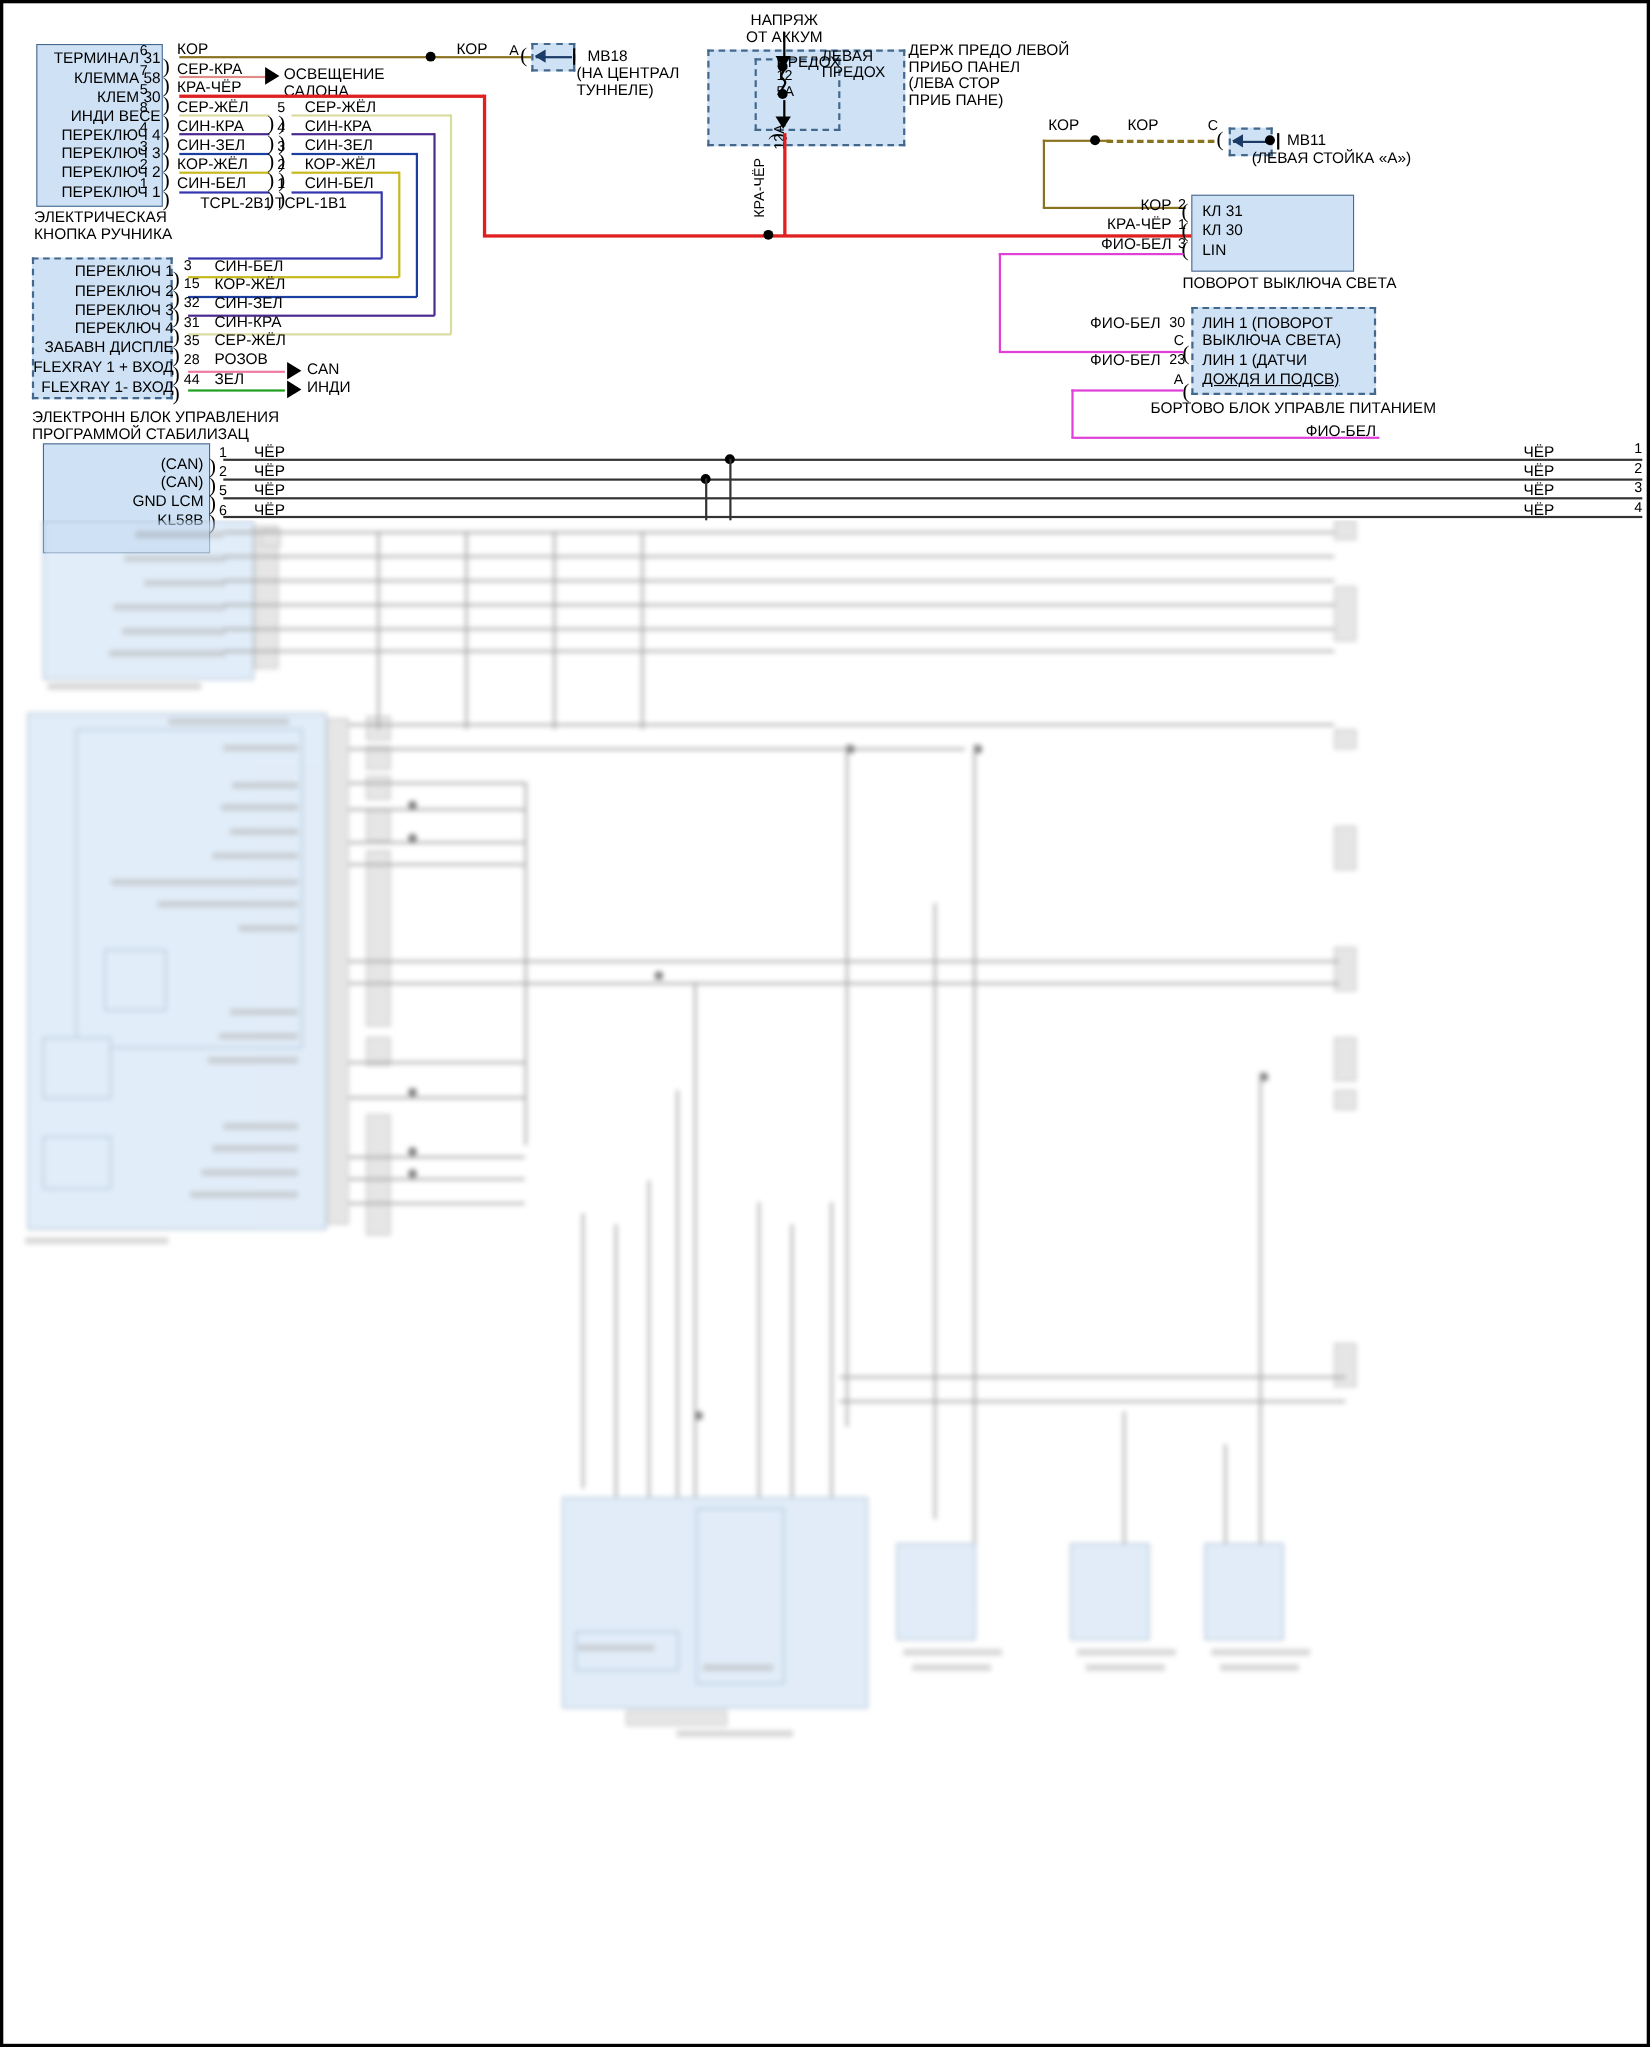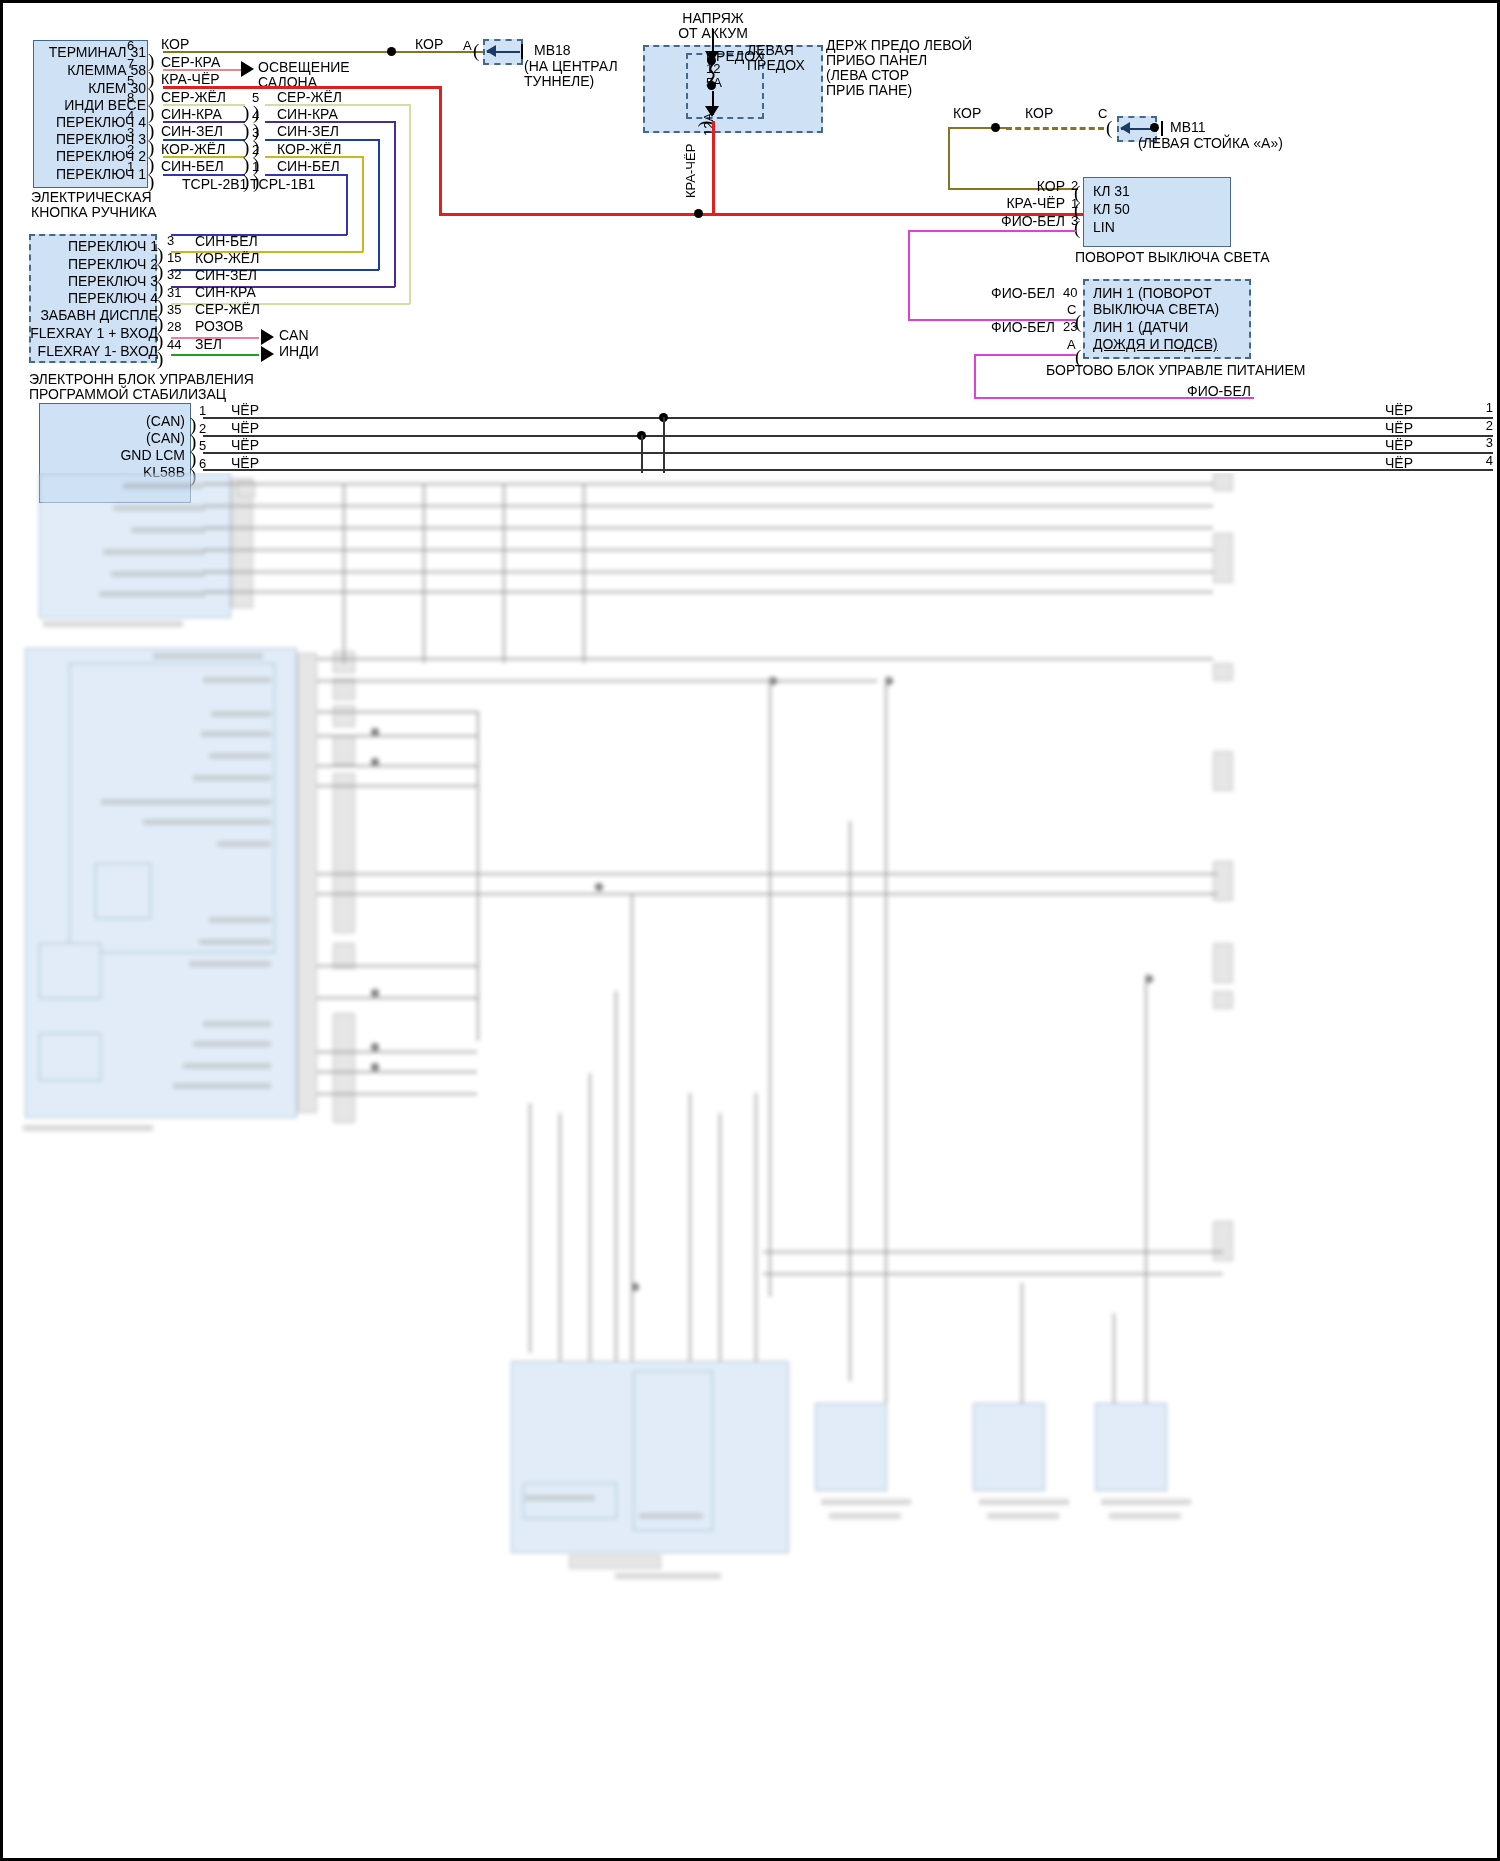--- a/index.html
+++ b/index.html
@@ -266,21 +266,21 @@
 
   <div class="w vt" style="left:945px;top:124px;height:62px;border-color:#8a7320;"></div>
   <div class="w hz" style="left:945px;top:185px;width:130px;border-color:#8a7320;"></div>
 
   <div class="blk plain" style="left:1080px;top:174px;width:148px;height:70px;"></div>
   <div class="cx" style="left:1071px;top:179px;">(</div>
   <div class="cx" style="left:1071px;top:196px;">(</div>
   <div class="cx" style="left:1071px;top:214px;">(</div>
 
   <div class="t lbl" style="left:1090px;top:181px;">КЛ 31</div>
-  <div class="t lbl" style="left:1090px;top:199px;">КЛ 50</div>
+  <div class="t lbl" style="left:1090px;top:199px;">КЛ 30</div>
   <div class="t lbl" style="left:1090px;top:217px;">LIN</div>
 
   <div class="t num" style="left:1068px;top:176px;">2</div>
   <div class="t num" style="left:1068px;top:194px;">1</div>
   <div class="t num" style="left:1068px;top:211px;">3</div>
 
   <div class="t lbl r" style="left:940px;top:176px;width:122px;">КОР</div>
   <div class="t lbl r" style="left:940px;top:193px;width:122px;">КРА-ЧЁР</div>
   <div class="t lbl r" style="left:940px;top:211px;width:122px;">ФИО-БЕЛ</div>
 
@@ -293,21 +293,21 @@
   <div class="blk dashed" style="left:1080px;top:276px;width:168px;height:80px;"></div>
 
   <div class="cx" style="left:1072px;top:308px;">(</div>
   <div class="cx" style="left:1072px;top:343px;">(</div>
 
   <div class="t lbl" style="left:1090px;top:283px;">ЛИН 1 (ПОВОРОТ</div>
   <div class="t lbl" style="left:1090px;top:299px;">ВЫКЛЮЧА СВЕТА)</div>
   <div class="t lbl" style="left:1090px;top:317px;">ЛИН 1 (ДАТЧИ</div>
   <div class="t lbl" style="left:1090px;top:334px;text-decoration:underline;">ДОЖДЯ И ПОДСВ)</div>
 
-  <div class="t num" style="left:1060px;top:283px;">40</div>
+  <div class="t num" style="left:1060px;top:283px;">30</div>
   <div class="t num" style="left:1064px;top:300px;">C</div>
   <div class="t num" style="left:1060px;top:317px;">23</div>
   <div class="t num" style="left:1064px;top:335px;">A</div>
 
   <div class="t lbl r" style="left:930px;top:283px;width:122px;">ФИО-БЕЛ</div>
   <div class="t lbl r" style="left:930px;top:317px;width:122px;">ФИО-БЕЛ</div>
 
   <div class="t cap" style="left:1043px;top:360px;">БОРТОВО БЛОК УПРАВЛЕ ПИТАНИЕМ</div>
 
   <div class="w hz" style="left:971px;top:351px;width:102px;border-color:#e040d8;"></div>

